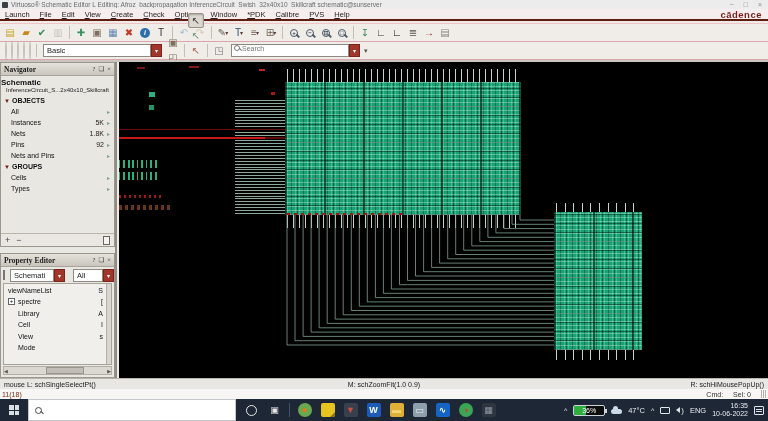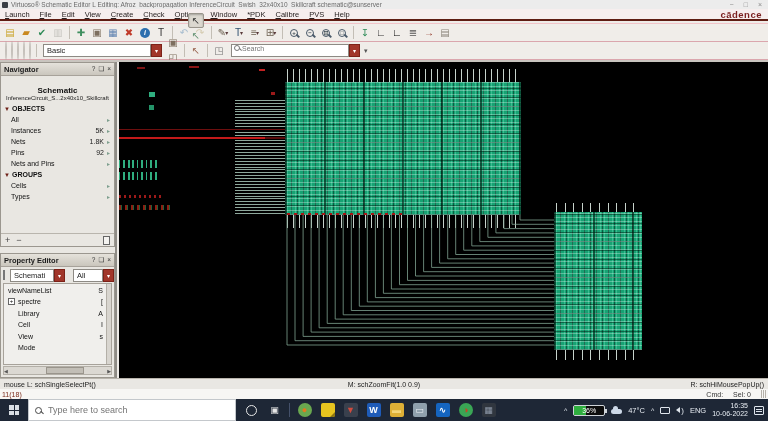--- a/index.html
+++ b/index.html
@@ -58,23 +58,23 @@
   .searchwrap input { border:none; outline:none; width:100%; font-size:7px; color:#333; background:transparent; }
   .plaindd { font-size:7px; color:#555; margin-left:4px; }
 
   
   #left-col { position:absolute; left:0; top:62px; width:117px; height:316px;
     background:#e9e7e2; border-right:2px solid #8f8c86; display:flex; flex-direction:column; }
   .panel { border:1px solid #9b978f; background:#e9e7e2; display:flex; flex-direction:column; }
   #navigator { height:201px; }
   #prop-editor { height:135px;margin-top:6px; }
   .ptitle { height:13px; background:linear-gradient(#e5e2db,#cac6bd); border-bottom:1px solid #a7a29a;
-    display:flex; align-items:center; font-size:7.5px; font-weight:bold; color:#1c1c1c; padding:0 3px; }
+    display:flex; align-items:center; font-size:7.5px; font-weight:bold; color:#1c1c1c; padding:0 3px;font-family:Liberation Serif, serif; }
   .ptitle .pbtns { margin-left:auto; display:flex; gap:3px; font-size:6.5px; font-weight:normal; color:#333; }
-  .nav-viewtype { text-align:center; font-size:8px; font-weight:bold; color:#111; margin-top:10px; }
+  .nav-viewtype { font-size:8px; font-weight:bold; color:#111; margin-top:2px; }
   .nav-cellview { text-align:center; font-size:6px; color:#222; margin-bottom:2px; white-space:nowrap; overflow:hidden; }
   .tree { font-size:7px; color:#111; }
   .tree-section { display:flex; align-items:center; height:11px; padding-left:3px; font-weight:bold; }
   .tree-section .tri { color:#6e1f16; font-size:6px; margin-right:2px; }
   .tree-item { display:flex; align-items:center; height:11px; padding-left:10px; padding-right:2px; }
   .tree-item .cnt { margin-left:auto; color:#222; }
   .tree-item .arr { color:#7fa08f; font-size:6px; margin-left:3px; width:5px; }
   .nav-bottom { margin-top:auto; height:13px; border-top:1px solid #b9b5ad; display:flex; align-items:center;
     padding:0 4px; font-size:9px; color:#444; }
   .nav-bottom .plus { margin-right:6px; }
@@ -538,21 +538,20 @@
     <div id="start-btn">
       <span class="winlogo">
           <span></span>
           <span></span>
           <span></span>
           <span></span>
         </span>
     </div>
     <div id="task-search">
       <span class="mg"></span>
-      <input placeholder="Type here to search" style="">
     </div>
     <div id="task-apps">
         <span class="tapp">
           <span class="ic ring"></span>
         </span>
         <span class="tapp">
           <span class="ic" style="color: rgb(230, 230, 230);">▣</span>
         </span>
         <span class="tsep2"></span>
         <span class="tapp">

